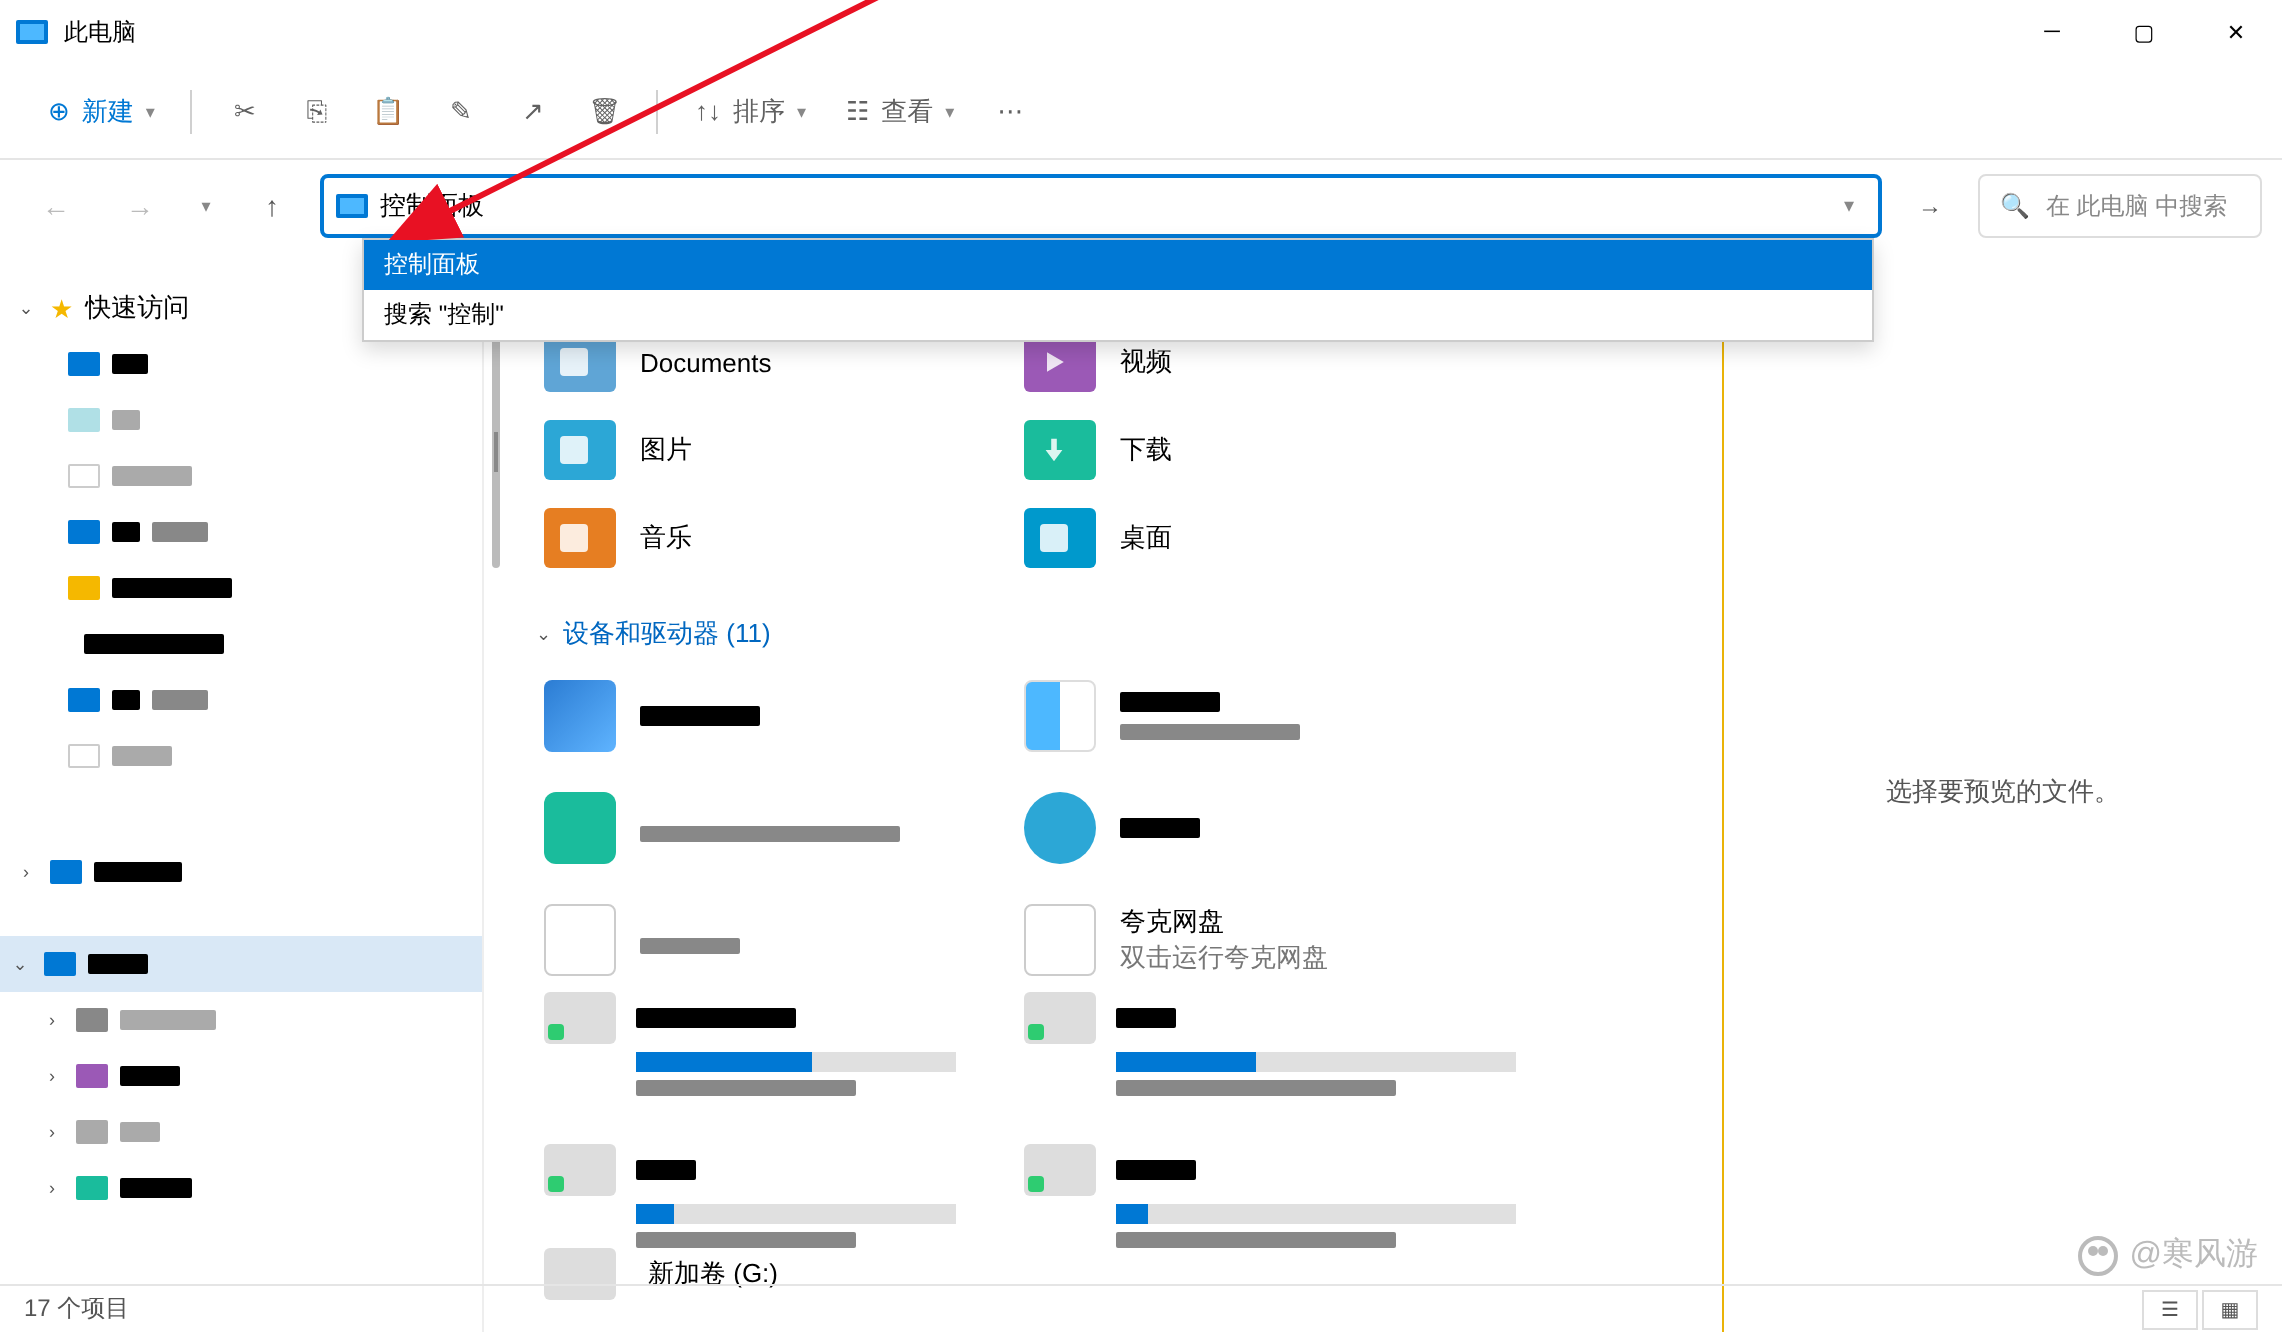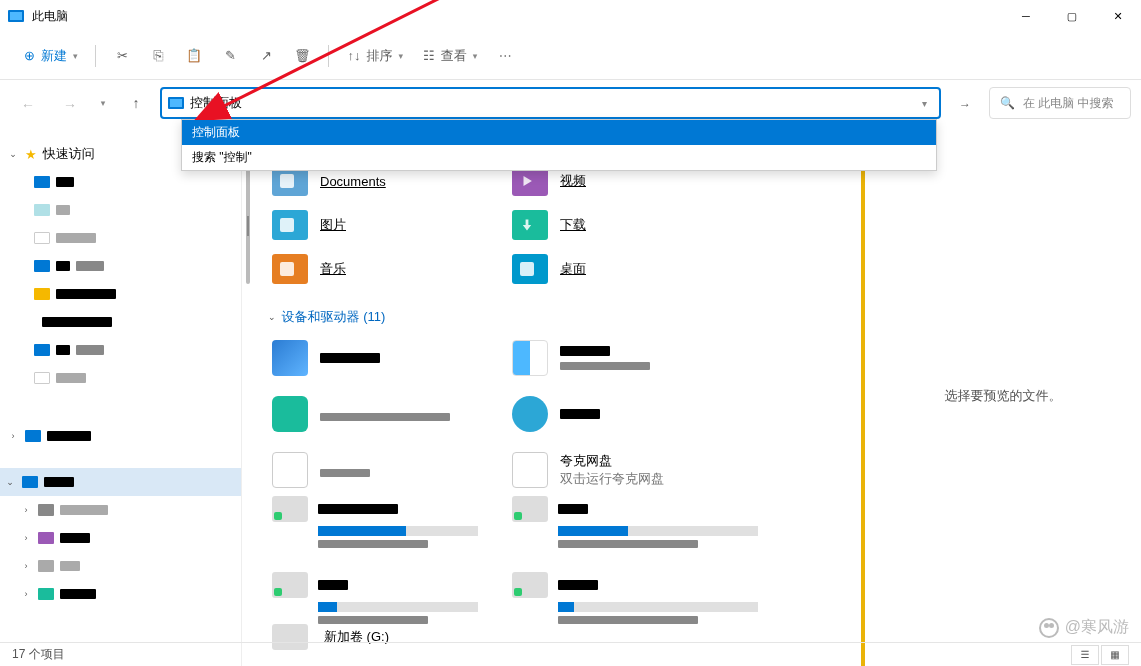--- a/index.html
+++ b/index.html
@@ -54,21 +54,21 @@
 .sb-icn.white { background: #fff; border: 1px solid #ccc; }
 .sb-icn.yellow { background: #f5b800; }
 .sb-icn.purple { background: #9b59b6; }
 .sb-icn.teal { background: #1abc9c; }
 .redacted { height: 10px; background: #000; border-radius: 1px; }
 
 
 .content { flex: 1; position: relative; overflow: hidden; padding-left: 30px; padding-top: 40px; }
 .scroll-handle { position: absolute; left: 4px; top: 42px; width: 4px; height: 116px; background: #bbb; border-radius: 2px; }
 .scroll-handle::before { content:''; position:absolute; left:1px; right:1px; top:48px; height:20px; background:#888; }
-.folders { display: grid; grid-template-columns: 240px 240px; gap: 14px 0; text-decoration: underline; }
+.folders { display: grid; grid-template-columns: 240px 240px; gap: 14px 0; }
 .fitem { display: flex; align-items: center; gap: 12px; }
 .ficon { width: 36px; height: 30px; border-radius: 3px; position: relative; }
 .ficon.doc { background: #5fa5d6; }
 .ficon.vid { background: #9b59b6; }
 .ficon.pic { background: #2ca7d6; }
 .ficon.dl  { background: #1abc9c; }
 .ficon.mus { background: #e67e22; }
 .ficon.desk{ background: #0099cc; }
 .ficon::before { content:''; position:absolute; left:8px; top:8px; width:14px; height:14px; background:rgba(255,255,255,0.85); border-radius:2px; }
 .ficon.vid::before { clip-path: polygon(25% 15%, 25% 85%, 85% 50%); }
@@ -98,21 +98,21 @@
 .drive-ico::after{content:''; position:absolute; left:2px; bottom:2px; width:8px; height:8px; background:#2ecc71; border-radius:2px;}
 .drive-name { height:10px; background:#000; width:80px; border-radius:1px; }
 .drive-bar { width:160px; height:10px; background:#e0e0e0; margin-left:46px; position:relative; }
 .drive-bar .fill { position:absolute; left:0; top:0; height:100%; background:#0078d4; }
 .drive-txt { height:8px; background:#888; width:110px; margin-left:46px; border-radius:1px; }
 
 .drive-g { display:flex; align-items:center; gap:16px; margin-top:0;}
 .drive-g .ico { width:36px; height:26px; background:#ddd; border-radius:3px; }
 
 
-.preview { width: 280px; border-left: 4px solid #eab308; display:flex; align-items:center; justify-content:center; color:#555; font-size:13px; }
+.preview { width: 280px; border-left: 1px solid #eab308; display:flex; align-items:center; justify-content:center; color:#555; font-size:13px; }
 
 
 .statusbar { position:absolute; bottom:0; left:0; right:0; height:24px; border-top:1px solid #e5e5e5; display:flex; align-items:center; padding:0 12px; font-size:12px; color:#555;}
 .statusbar .views { margin-left:auto; display:flex; gap:2px;}
 .view-btn { width:28px; height:20px; border:1px solid #ddd; display:flex; align-items:center; justify-content:center; font-size:10px;}
 
 
 .arrow { position:absolute; left:190px; top:-10px; pointer-events:none; z-index:50;}
 
 

